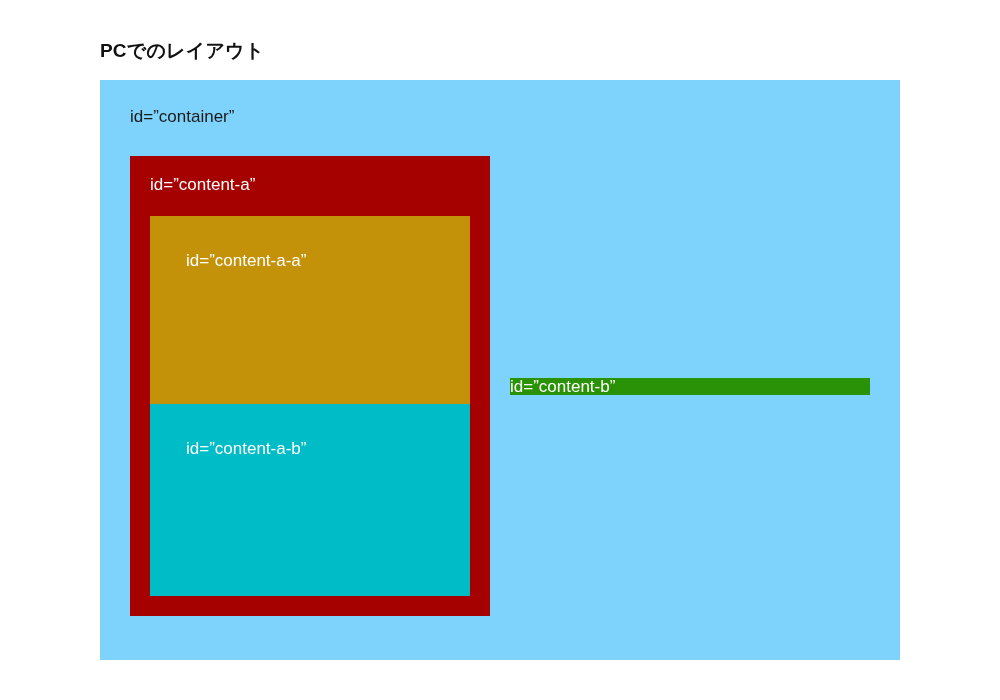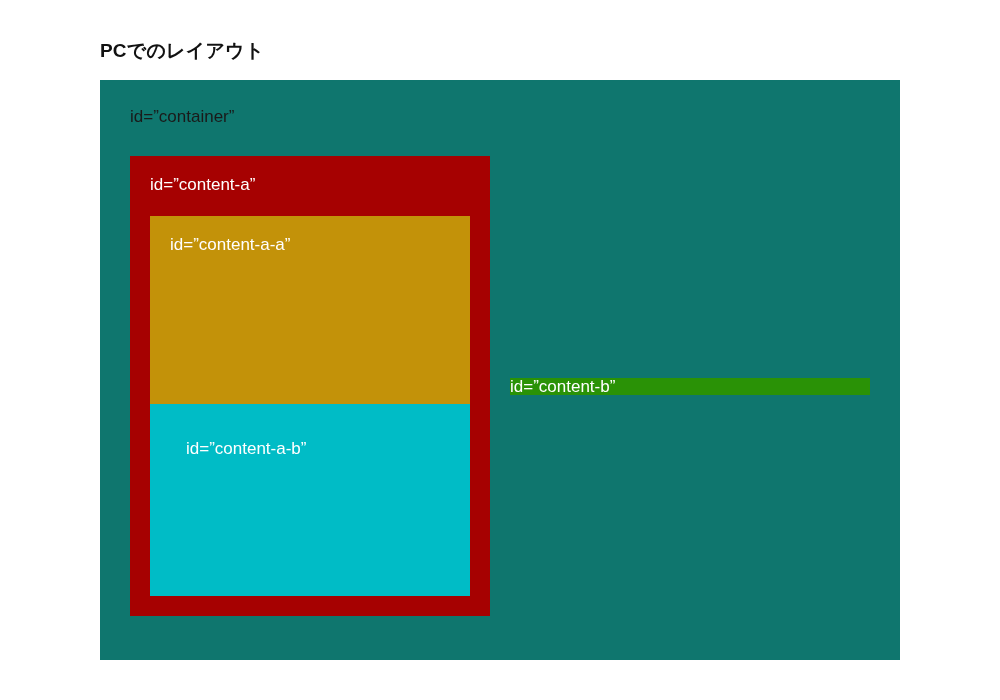--- a/index.html
+++ b/index.html
@@ -33,21 +33,21 @@
     white-space: nowrap;
   }
 
   
   .container-box {
     position: absolute;
     left: 100px;
     top: 80px;
     width: 800px;
     height: 580px;
-    background: #0f766e;
+    background: #7dd3fc;
     box-sizing: border-box;
     padding: 28px 30px 36px 30px;
   }
 
   .box-label {
     font-size: 17px;
     line-height: 1;
     white-space: nowrap;
   }
 
@@ -80,21 +80,21 @@
   .content-a-label {
     color: #ffffff;
     display: block;
     margin-bottom: 23px;
   }
 
   
   .content-a-a {
     background: #c39209;
     box-sizing: border-box;
-    padding: 20px;
+    padding: 36px;
     height: 188px;
     flex: 0 0 188px;
   }
 
   
   .content-a-b {
     background: #00bcc6;
     box-sizing: border-box;
     padding: 36px;
     height: 192px;

